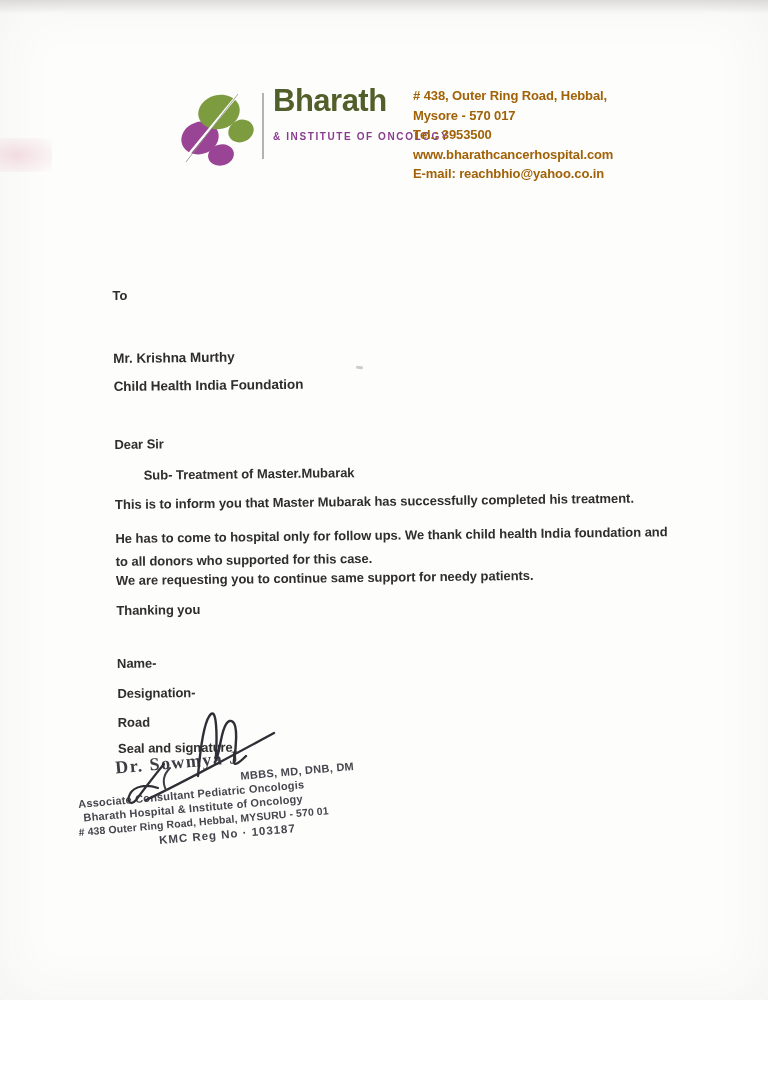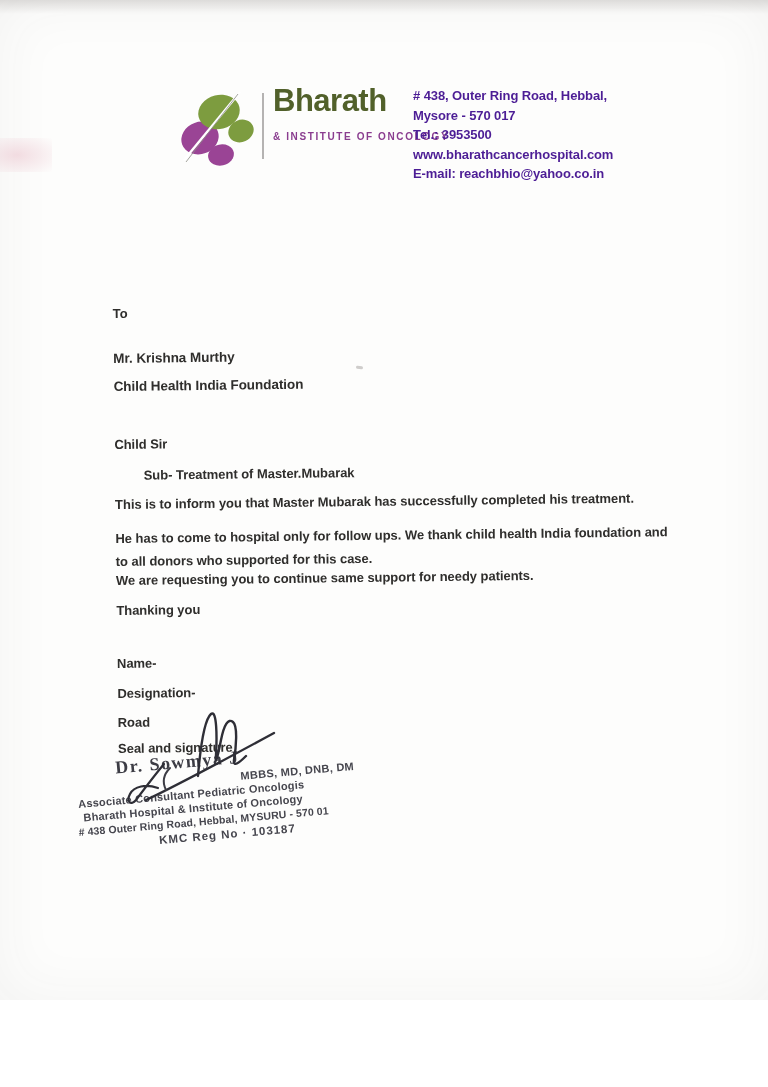--- a/index.html
+++ b/index.html
@@ -23,21 +23,21 @@
   }
   
   .logo-butterfly{position:absolute;left:180px;top:90px;}
   .logo-divider{position:absolute;left:262px;top:93px;width:2px;height:66px;background:#b5b3b2;}
   .logo-text{position:absolute;left:273px;top:85px;line-height:31px;font-weight:700;}
   .logo-name1{font-size:31px;color:#51602a;letter-spacing:-0.5px;}
   .logo-name2{font-size:31px;color:#7e3584;letter-spacing:-0.5px;margin-top:-1px;}
   .logo-tagline{font-size:10px;color:#8a3d8f;letter-spacing:1.6px;margin-top:5px;font-weight:700;}
   .contact{
     position:absolute;left:413px;top:86px;width:260px;
-    font-size:13px;font-weight:700;color:#4c1d95;line-height:19.5px;letter-spacing:-0.1px;
+    font-size:13px;font-weight:700;color:#a16207;line-height:19.5px;letter-spacing:-0.1px;
   }
   
   .letter-body{
     position:absolute;left:0;top:0;width:768px;height:1087px;
     transform:rotate(-0.7deg);transform-origin:115px 500px;
     font-weight:700;color:#2f2e2c;font-size:13px;letter-spacing:-0.05px;
   }
   .bl{position:absolute;left:115px;white-space:nowrap;}
   .bp{position:absolute;left:115px;width:556px;line-height:23px;}
   
@@ -82,24 +82,24 @@
 
   <div class="contact">
     <div># 438, Outer Ring Road, Hebbal,</div>
     <div>Mysore - 570 017</div>
     <div>Tel.: 3953500</div>
     <div>www.bharathcancerhospital.com</div>
     <div>E-mail:  reachbhio@yahoo.co.in</div>
   </div>
 
   <div class="letter-body">
-    <div class="bl" style="top:306px">To</div>
+    <div class="bl" style="top:288px">To</div>
     <div class="bl" style="top:351px;font-size:13.5px">Mr. Krishna Murthy</div>
     <div class="bl" style="top:379px;font-size:13.5px">Child Health India Foundation</div>
-    <div class="bl" style="top:437px">Child Sir</div>
+    <div class="bl" style="top:437px">Dear Sir</div>
     <div class="bl" style="top:468px;left:144px">Sub- Treatment of Master.Mubarak</div>
     <div class="bl" style="top:497px">This is to inform you that Master Mubarak has successfully completed his  treatment.</div>
     <div class="bp" style="top:527px">He has to come to hospital only for follow ups. We thank child health India foundation and to all donors who supported for this case.</div>
     <div class="bl" style="top:573px">We are requesting you to continue same support for needy patients.</div>
     <div class="bl" style="top:603px">Thanking you</div>
     <div class="bl" style="top:656px">Name-</div>
     <div class="bl" style="top:686px">Designation-</div>
     <div class="bl" style="top:715px">Road</div>
     <div class="bl" style="top:741px">Seal and signature</div>
   </div>

